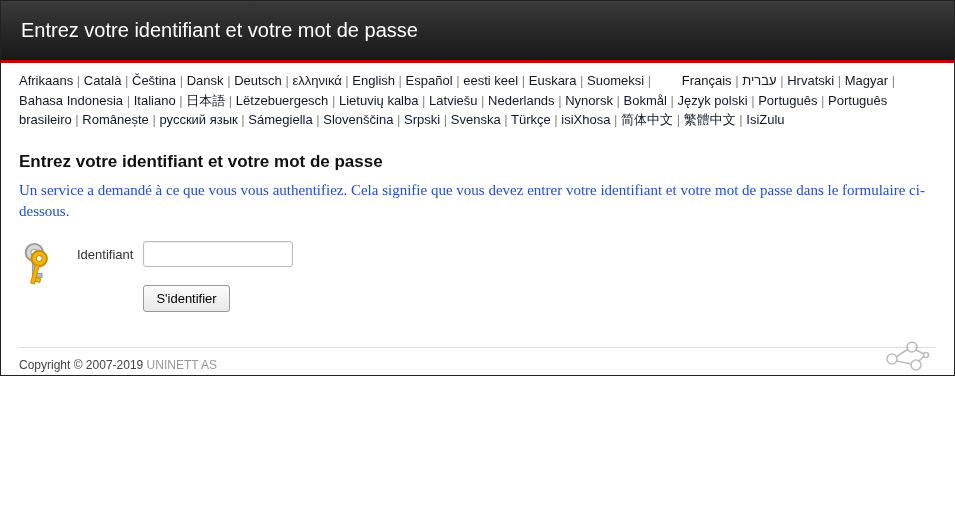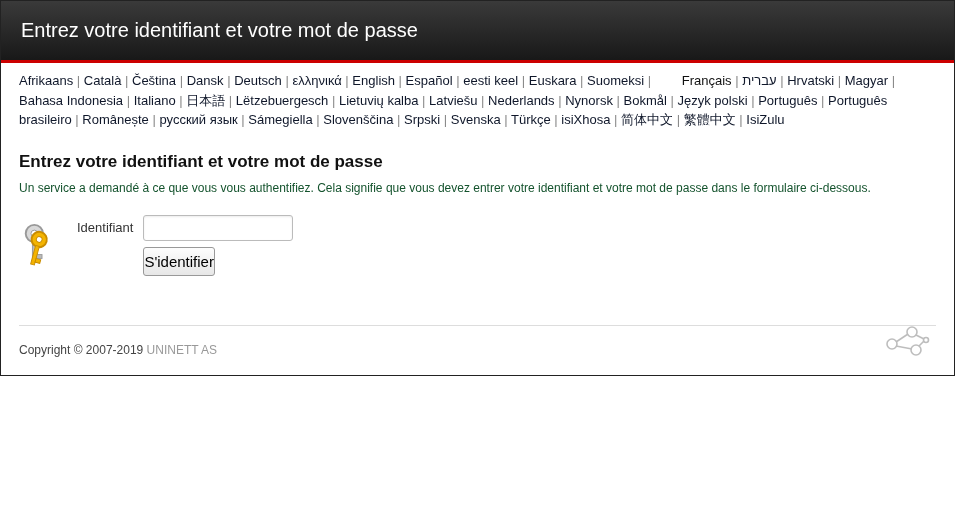--- a/index.html
+++ b/index.html
@@ -12,35 +12,35 @@
     font-size: 20px;
     font-weight: normal;
     border-bottom: 3px solid #c00;
   }
   .content { padding: 8px 18px 0 18px; }
   .lang-bar { color: #555; line-height: 1.5; margin-bottom: 20px; }
   .lang-bar a { color: #0f172a; text-decoration: none; cursor: pointer; }
   .lang-bar .sep { color: #888; }
   .lang-bar .current { color: #111; padding-left: 27px; }
   h2 { font-size: 17px; font-weight: bold; color: #111; margin: 22px 0 8px 0; }
-  p { color: #14532d; line-height: 1.45; margin-bottom: 14px; font-size: 12px; }
-  .login-row { display: flex; align-items: center; margin-top: 14px; }
+  p { color: #1d4ed8; line-height: 1.45; margin-bottom: 14px; font-size: 15px; font-family: Liberation Serif, serif; }
+  .login-row { display: flex; align-items: flex-start; margin-top: 14px; }
   .key-icon { width: 46px; height: 54px; margin-right: 6px; flex: none; }
   table.form td { padding: 2px 4px; font-size: 13px; color: #333; vertical-align: middle; }
   input[type=text], input[type=password] {
     width: 150px; height: 26px; border: 1px solid #bbb; border-radius: 3px;
     padding: 2px 6px; font-size: 13px; background: #fff;
     box-shadow: inset 0 1px 2px rgba(0,0,0,0.08);
   }
   button.submit {
-    margin-top: 0; padding: 5px 0; font-size: 15px;
+    margin-top: 12px; padding: 5px 12px; font-size: 13px;
     border: 1px solid #999; border-radius: 3px;
     background: linear-gradient(#fdfdfd,#e7e7e7); cursor: pointer;
   }
-  .footer { position: absolute; left: 18px; bottom: 18px; right: 18px; color: #444; font-size: 12px; border-top: 1px solid #ddd; padding-top: 17px; }
+  .footer { position: absolute; left: 18px; bottom: 3px; right: 18px; color: #444; font-size: 12px; border-top: 1px solid #ddd; padding-top: 10px; }
   .footer a { color: #999; text-decoration: none; }
   .footer-logo { position: absolute; right: 6px; bottom: -4px; opacity: .55; }
 </style>
 </head>
 <body>
 <div class="frame">
 
   <div class="header">
     <span>Entrez votre identifiant et votre mot de passe</span>
   </div>

